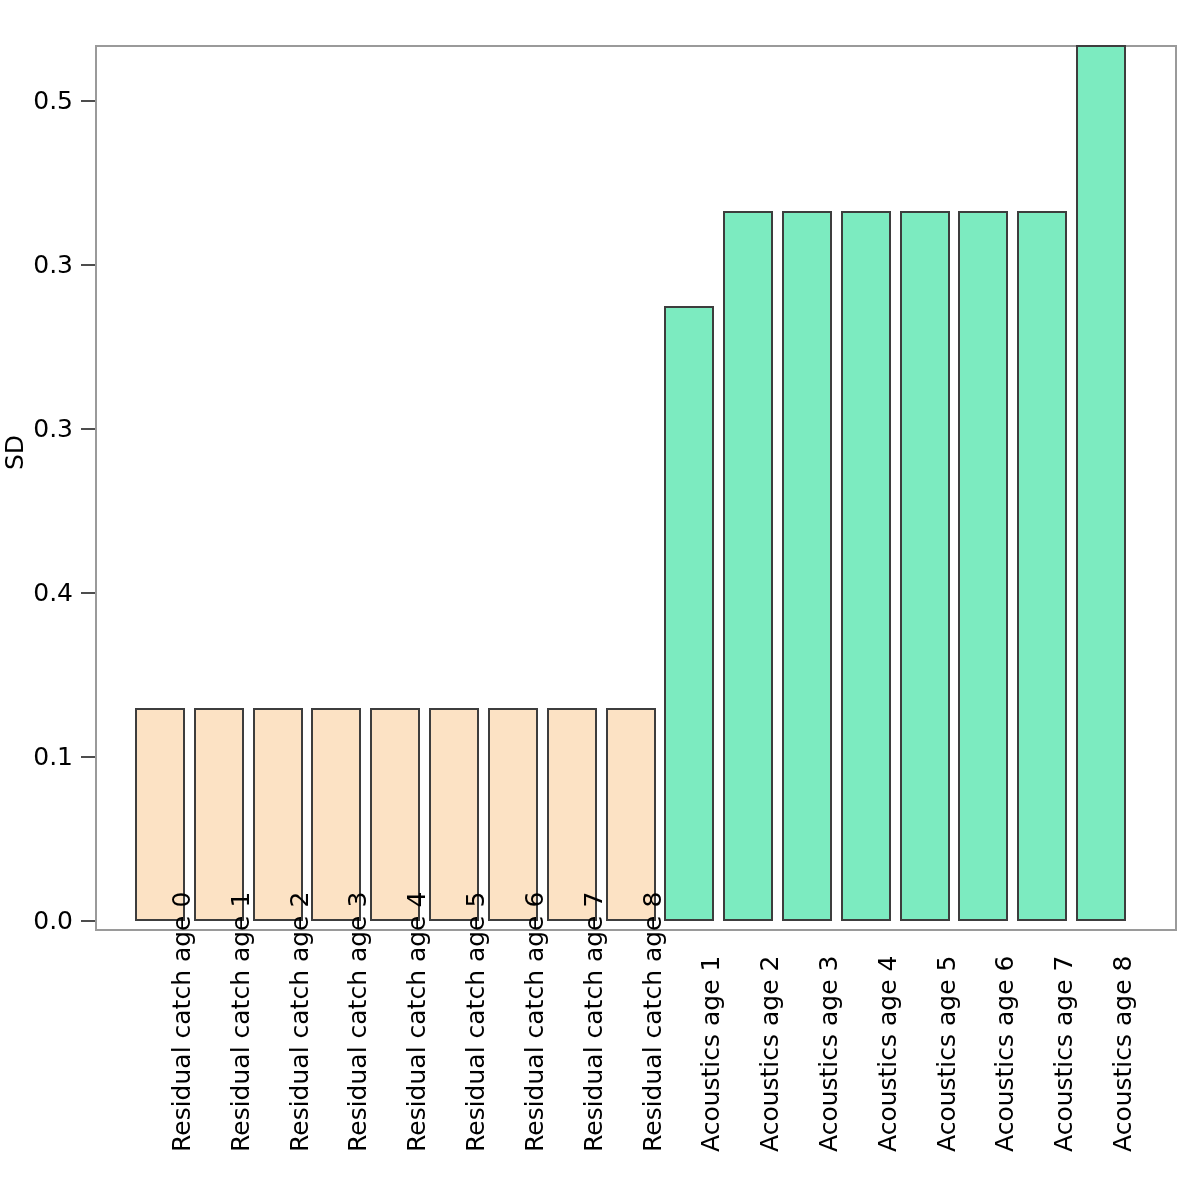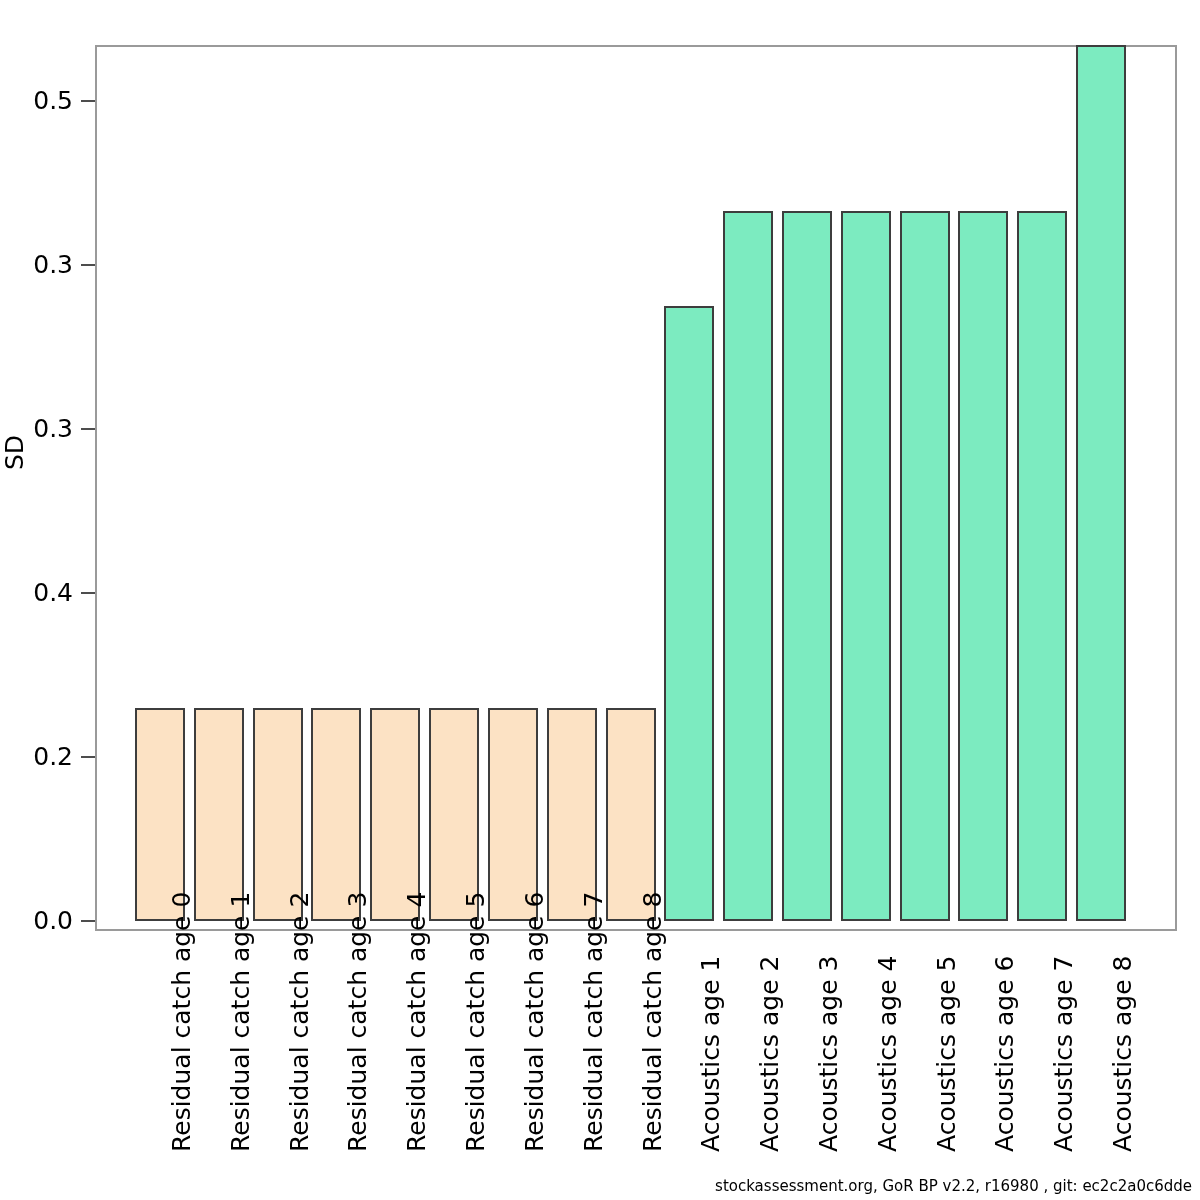--- a/index.html
+++ b/index.html
@@ -121,21 +121,21 @@
 
   <div class="plot-frame"></div>
 
   <div class="y-axis">
       <div class="y-tick" style="top: 921px;">
         <div class="tick-mark"></div>
         <div class="tick-label">0.0</div>
       </div>
       <div class="y-tick" style="top: 757px;">
         <div class="tick-mark"></div>
-        <div class="tick-label">0.2</div>
+        <div class="tick-label">0.1</div>
       </div>
       <div class="y-tick" style="top: 593px;">
         <div class="tick-mark"></div>
         <div class="tick-label">0.4</div>
       </div>
       <div class="y-tick" style="top: 429px;">
         <div class="tick-mark"></div>
         <div class="tick-label">0.3</div>
       </div>
       <div class="y-tick" style="top: 265px;">
@@ -180,15 +180,14 @@
       <div class="bar" title="Acoustics age 5: 0.433" style="left: 899.66px; top: 210.88px; width: 50px; height: 710.12px; background: rgb(124, 235, 192); border-color: rgb(61, 61, 61);"></div>
       <div class="x-label" style="left: 933.66px; top: 1152px;">Acoustics age 5</div>
       <div class="bar" title="Acoustics age 6: 0.433" style="left: 958.48px; top: 210.88px; width: 50px; height: 710.12px; background: rgb(124, 235, 192); border-color: rgb(61, 61, 61);"></div>
       <div class="x-label" style="left: 992.48px; top: 1152px;">Acoustics age 6</div>
       <div class="bar" title="Acoustics age 7: 0.433" style="left: 1017.3px; top: 210.88px; width: 50px; height: 710.12px; background: rgb(124, 235, 192); border-color: rgb(61, 61, 61);"></div>
       <div class="x-label" style="left: 1051.3px; top: 1152px;">Acoustics age 7</div>
       <div class="bar" title="Acoustics age 8: 0.534" style="left: 1076.12px; top: 45.24px; width: 50px; height: 875.76px; background: rgb(124, 235, 192); border-color: rgb(61, 61, 61);"></div>
       <div class="x-label" style="left: 1110.12px; top: 1152px;">Acoustics age 8</div>
     </div>
 
-  <div class="footer-note">stockassessment.org, GoR BP v2.2, r16980 , git: ec2c2a0c6dde</div>
 
 </div>
 
 </body></html>

